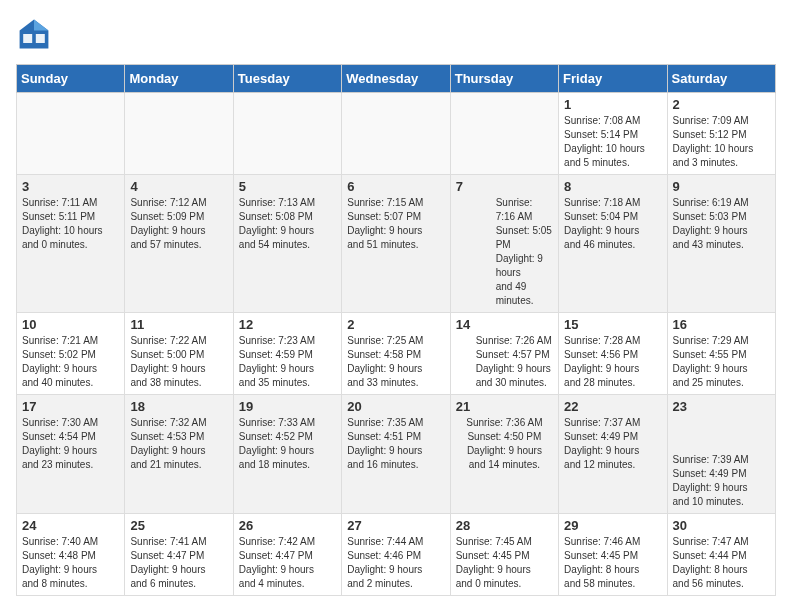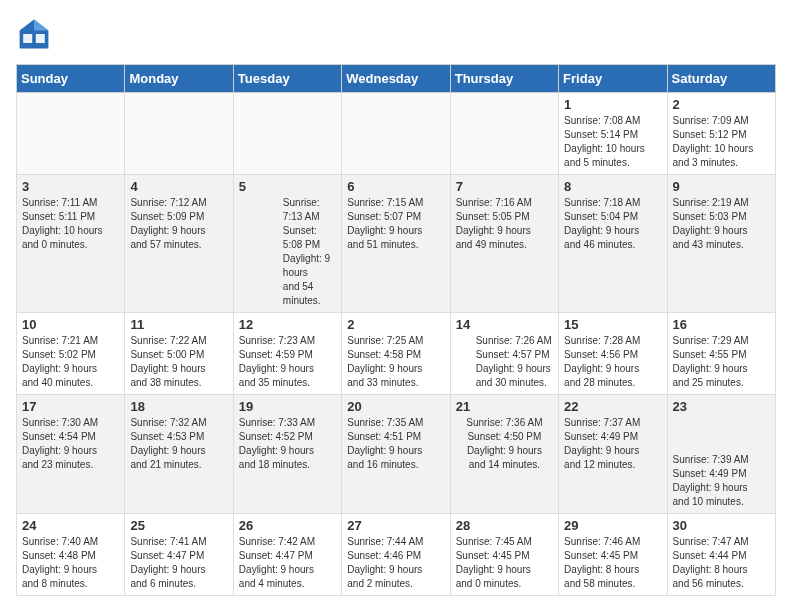--- a/index.html
+++ b/index.html
@@ -152,49 +152,49 @@
         </td>
         <td>
           <span class="day-number">4</span>
           <div class="day-info" style="white-space: pre-line;">Sunrise: 7:12 AM
 Sunset: 5:09 PM
 Daylight: 9 hours
 and 57 minutes.</div>
         </td>
         <td>
           <span class="day-number">5</span>
-          <div class="day-info" style="white-space: pre-line; margin-left: 44px;">Sunrise: 7:13 AM
+          <div class="day-info" style="white-space: pre-line;">Sunrise: 7:13 AM
 Sunset: 5:08 PM
 Daylight: 9 hours
 and 54 minutes.</div>
         </td>
         <td>
           <span class="day-number">6</span>
           <div class="day-info" style="white-space: pre-line;">Sunrise: 7:15 AM
 Sunset: 5:07 PM
 Daylight: 9 hours
 and 51 minutes.</div>
         </td>
         <td>
           <span class="day-number">7</span>
-          <div class="day-info" style="white-space: pre-line;">Sunrise: 7:16 AM
+          <div class="day-info" style="white-space: pre-line; margin-left: 40px;">Sunrise: 7:16 AM
 Sunset: 5:05 PM
 Daylight: 9 hours
 and 49 minutes.</div>
         </td>
         <td>
           <span class="day-number">8</span>
           <div class="day-info" style="white-space: pre-line;">Sunrise: 7:18 AM
 Sunset: 5:04 PM
 Daylight: 9 hours
 and 46 minutes.</div>
         </td>
         <td>
           <span class="day-number">9</span>
-          <div class="day-info" style="white-space: pre-line;">Sunrise: 2:19 AM
+          <div class="day-info" style="white-space: pre-line;">Sunrise: 6:19 AM
 Sunset: 5:03 PM
 Daylight: 9 hours
 and 43 minutes.</div>
         </td>
       </tr>
       <tr>
         <td>
           <span class="day-number">10</span>
           <div class="day-info" style="white-space: pre-line;">Sunrise: 7:21 AM
 Sunset: 5:02 PM

